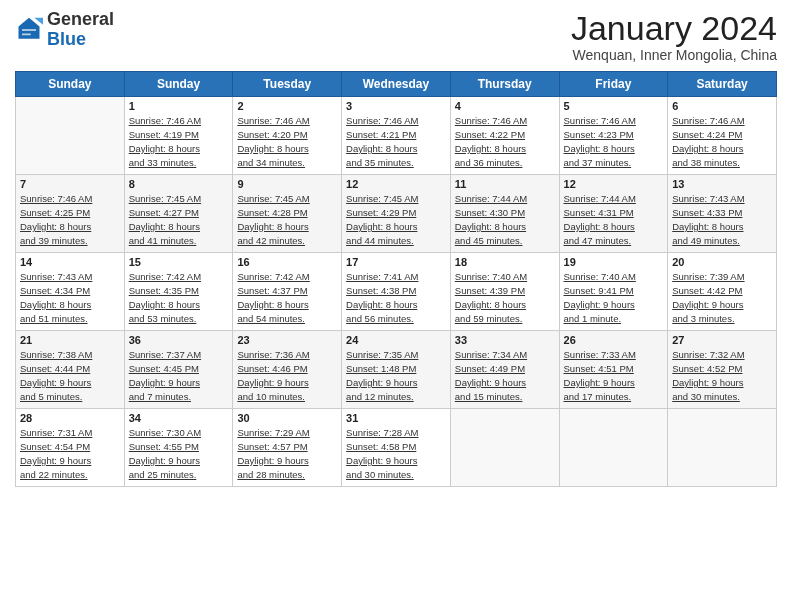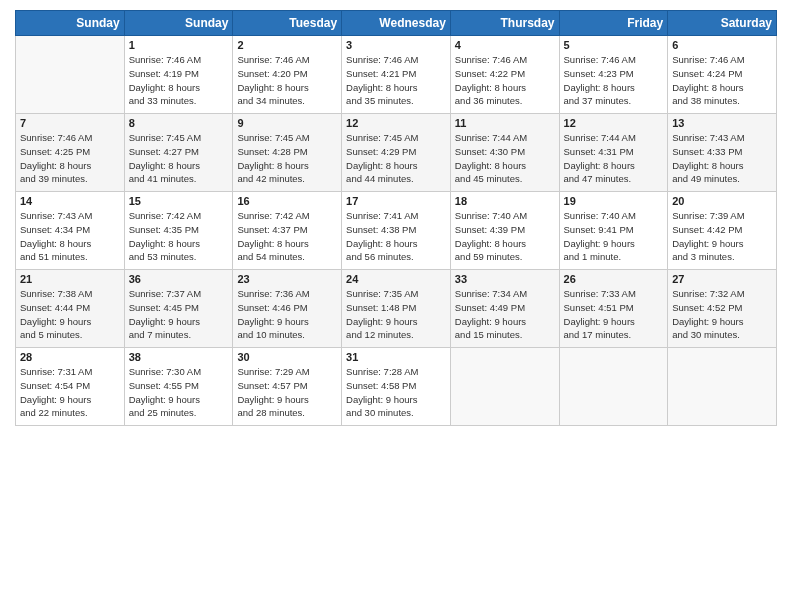--- a/index.html
+++ b/index.html
@@ -53,54 +53,73 @@
       width: 100%;
       border-collapse: collapse;
       table-layout: fixed;
     }
     th {
       background-color: #2a72b8;
       color: #fff;
       font-size: 12px;
       font-weight: bold;
       padding: 5px 4px;
-      text-align: right;
+      text-align: center;
       border: 1px solid #1a5a99;
     }
     td {
       border: 1px solid #ccc;
       vertical-align: top;
       padding: 3px 4px;
       font-size: 9.5px;
       color: #333;
       height: 78px;
     }
     .day-num {
       font-size: 11px;
       font-weight: bold;
       color: #222;
       margin-bottom: 2px;
     }
     .day-info {
       line-height: 1.45;
+      text-decoration: underline;
     }
     td.empty {
       background: #f8f8f8;
     }
     tr:nth-child(even) td { background-color: #f5f5f5; }
     tr:nth-child(even) td.empty { background-color: #eeeeee; }
     
     .row-odd td { background-color: #ffffff; }
     .row-even td { background-color: #f0f4f8; }
     .row-odd td.empty { background-color: #f8f8f8; }
   </style>
 </head>
 <body>
 
 <div class="container">
+  <div class="header">
+    <div class="logo">
+      <svg class="logo-icon" viewBox="0 0 32 32">
+        <polygon points="16,2 28,12 28,26 4,26 4,12" fill="#1a6ab3"></polygon>
+        <polygon points="22,2 32,10 32,2" fill="#4aa0e0"></polygon>
+        <rect x="8" y="15" width="16" height="2" fill="white" opacity="0.7"></rect>
+        <rect x="8" y="20" width="10" height="2" fill="white" opacity="0.7"></rect>
+      </svg>
+      <div class="logo-text">
+        <div class="logo-general">General</div>
+        <div class="logo-blue">Blue</div>
+      </div>
+    </div>
+    <div class="title-block">
+      <div class="month-title">January 2024</div>
+      <div class="subtitle">Wenquan, Inner Mongolia, China</div>
+    </div>
+  </div>
 
   <table>
     <thead>
       <tr>
       <th>Sunday</th>
           <th>Sunday</th>
           <th>Tuesday</th>
           <th>Wednesday</th>
           <th>Thursday</th>
           <th>Friday</th>
@@ -364,21 +383,21 @@
           <td>
             <div class="day-num">28</div>
             <div class="day-info">
               <div>Sunrise: 7:31 AM</div>
               <div>Sunset: 4:54 PM</div>
               <div>Daylight: 9 hours</div>
               <div>and 22 minutes.</div>
             </div>
           </td>
           <td>
-            <div class="day-num">38</div>
+            <div class="day-num">34</div>
             <div class="day-info">
               <div>Sunrise: 7:30 AM</div>
               <div>Sunset: 4:55 PM</div>
               <div>Daylight: 9 hours</div>
               <div>and 25 minutes.</div>
             </div>
           </td>
           <td>
             <div class="day-num">30</div>
             <div class="day-info">

